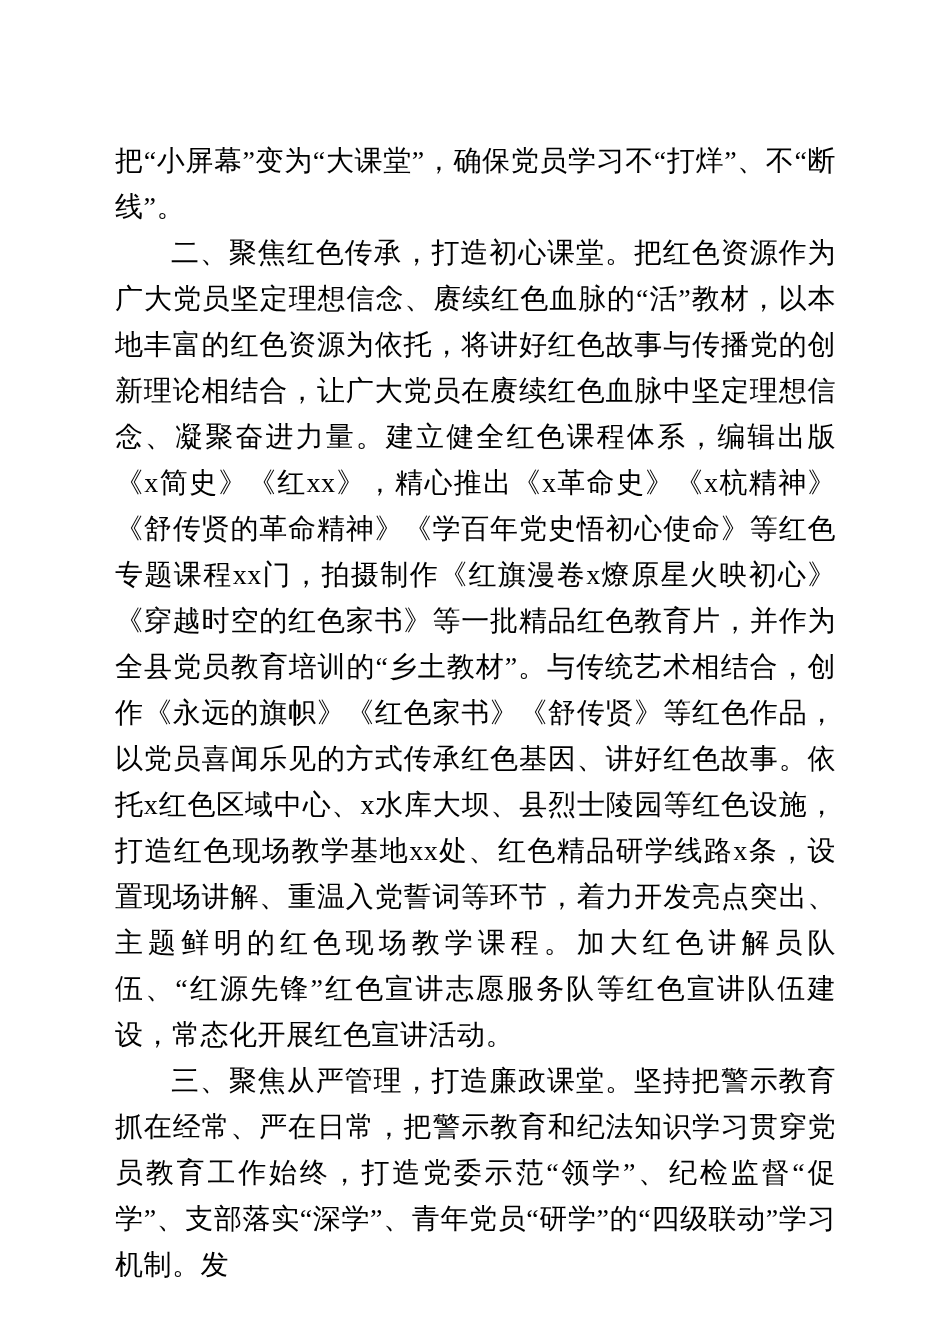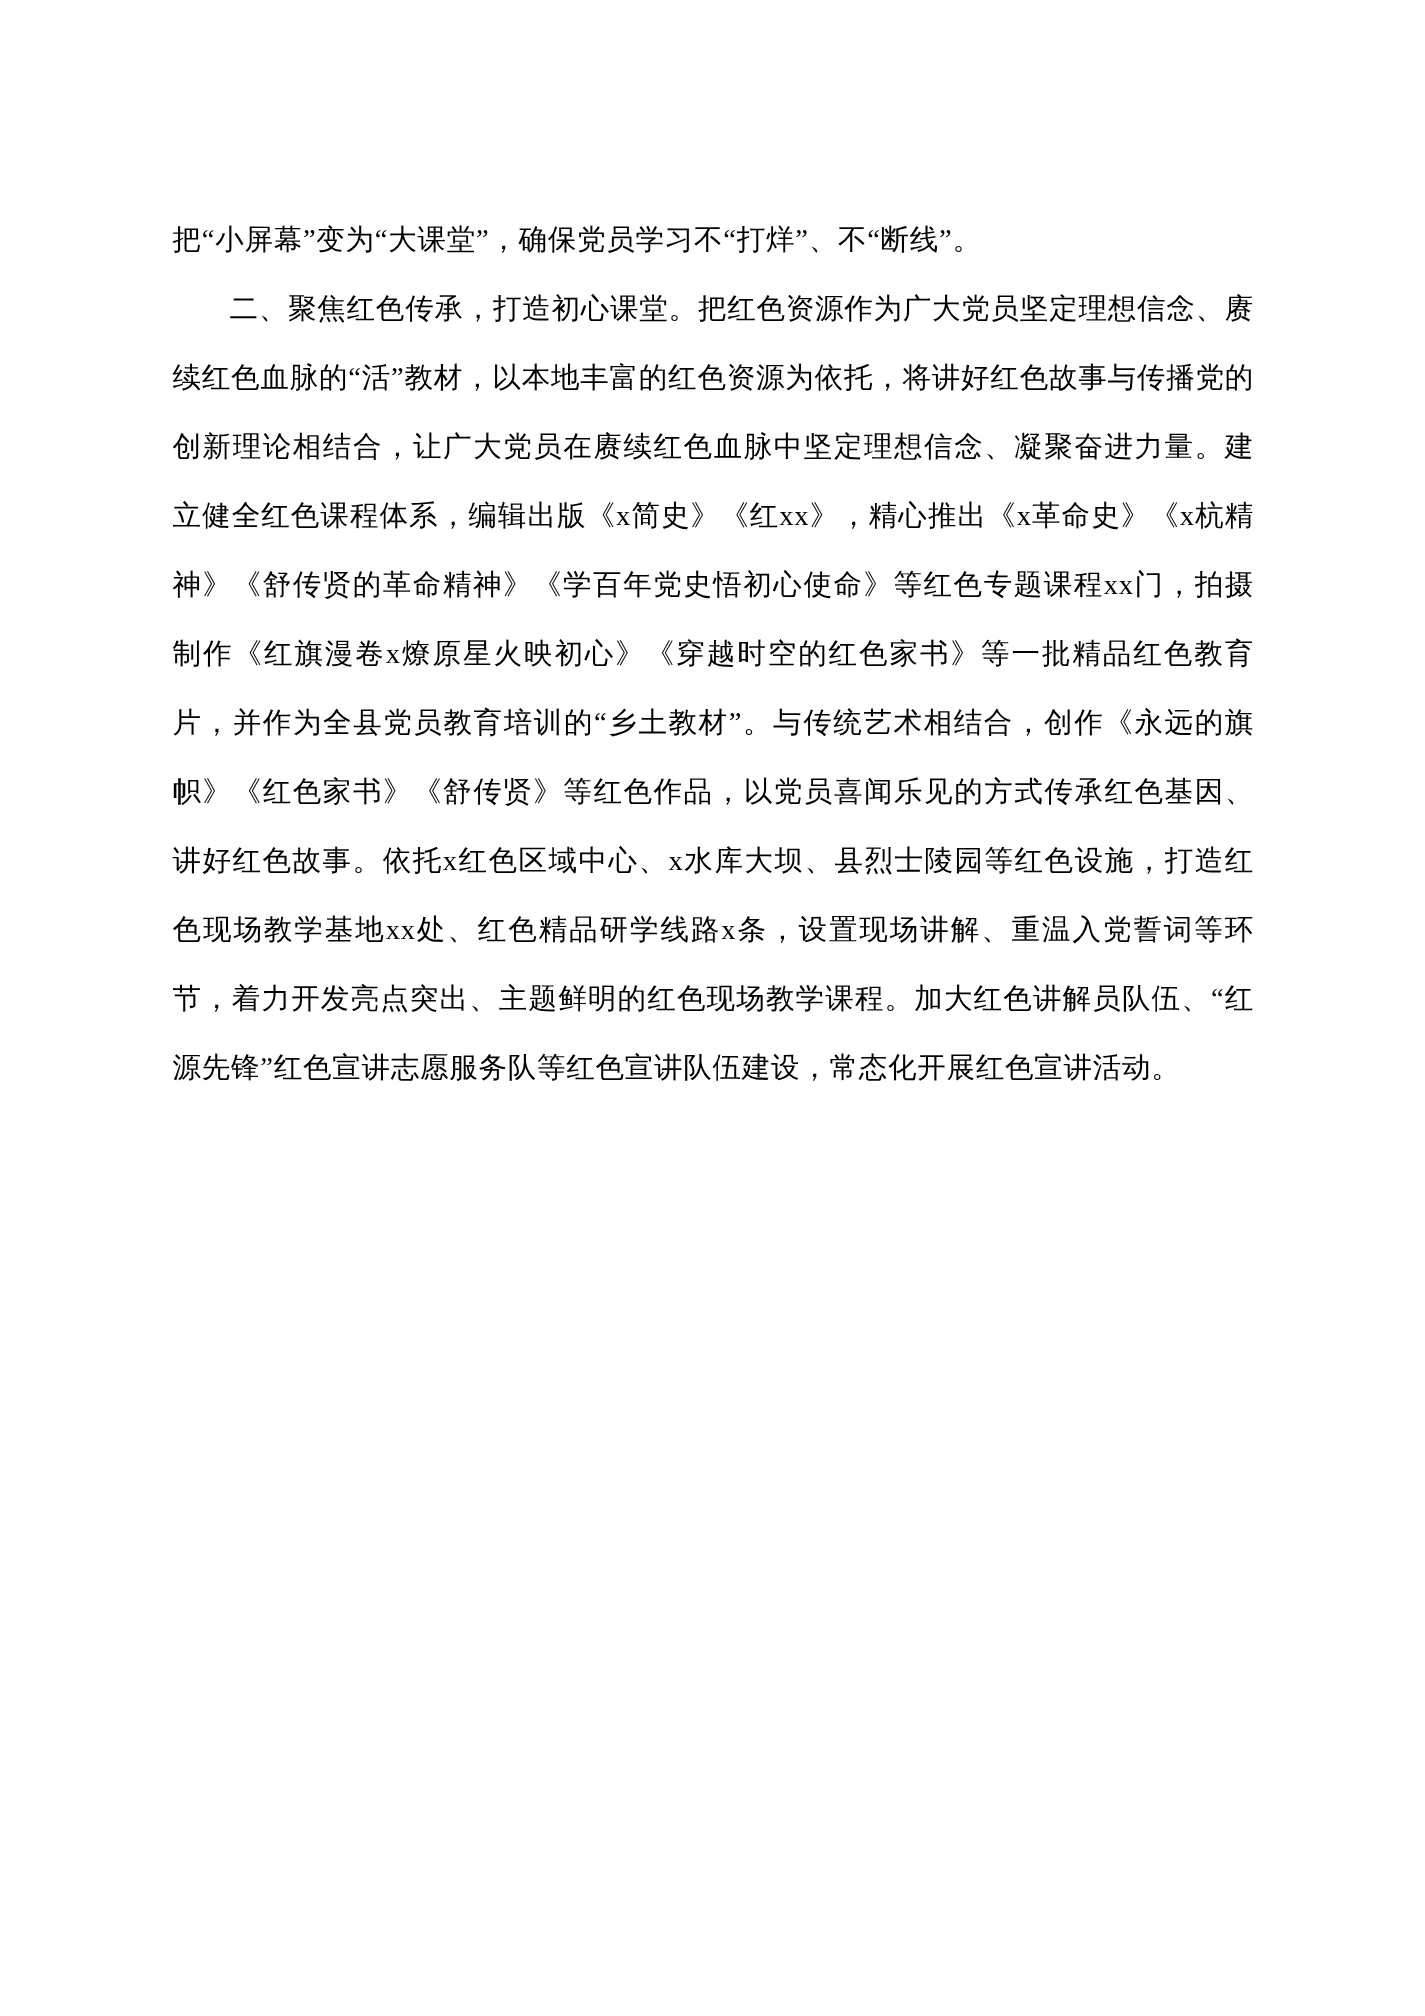--- a/index.html
+++ b/index.html
@@ -9,21 +9,21 @@
   }
   .page {
     position: relative;
     width: 950px;
     height: 1344px;
     background: #ffffff;
     box-sizing: border-box;
     padding: 138px 114px 0 115px;
     overflow: hidden;
     font-family: "Liberation Serif", "DejaVu Serif", serif;
-    font-size: 19px;
+    font-size: 28px;
     color: #000000;
   }
   .para {
     margin: 0;
     text-align: justify;
     line-height: 46px;
     letter-spacing: 0.5px;
     word-break: break-all;
   }
   .para.indent {
@@ -35,14 +35,15 @@
 </style>
 </head>
 <body>
 
 <div class="page">
 
   <p class="para"><span>把“小屏幕”变为“大课堂”，确保党员学习不“打烊”、不“断线”。</span></p>
 
   <p class="para indent"><span class="heading">二、聚焦红色传承，打造初心课堂。</span><span>把红色资源作为广大党员坚定理想信念、赓续红色血脉的“活”教材，以本地丰富的红色资源为依托，将讲好红色故事与传播党的创新理论相结合，让广大党员在赓续红色血脉中坚定理想信念、凝聚奋进力量。建立健全红色课程体系，编辑出版《x简史》《红xx》，精心推出《x革命史》《x杭精神》《舒传贤的革命精神》《学百年党史悟初心使命》等红色专题课程xx门，拍摄制作《红旗漫卷x燎原星火映初心》《穿越时空的红色家书》等一批精品红色教育片，并作为全县党员教育培训的“乡土教材”。与传统艺术相结合，创作《永远的旗帜》《红色家书》《舒传贤》等红色作品，以党员喜闻乐见的方式传承红色基因、讲好红色故事。依托x红色区域中心、x水库大坝、县烈士陵园等红色设施，打造红色现场教学基地xx处、红色精品研学线路x条，设置现场讲解、重温入党誓词等环节，着力开发亮点突出、主题鲜明的红色现场教学课程。加大红色讲解员队伍、“红源先锋”红色宣讲志愿服务队等红色宣讲队伍建设，常态化开展红色宣讲活动。</span></p>
 
+  <p class="para indent"><span class="heading">三、聚焦从严管理，打造廉政课堂。</span><span>坚持把警示教育抓在经常、严在日常，把警示教育和纪法知识学习贯穿党员教育工作始终，打造党委示范“领学”、纪检监督“促学”、支部落实“深学”、青年党员“研学”的“四级联动”学习机制。发</span></p>
 
 </div>
 
 </body></html>

